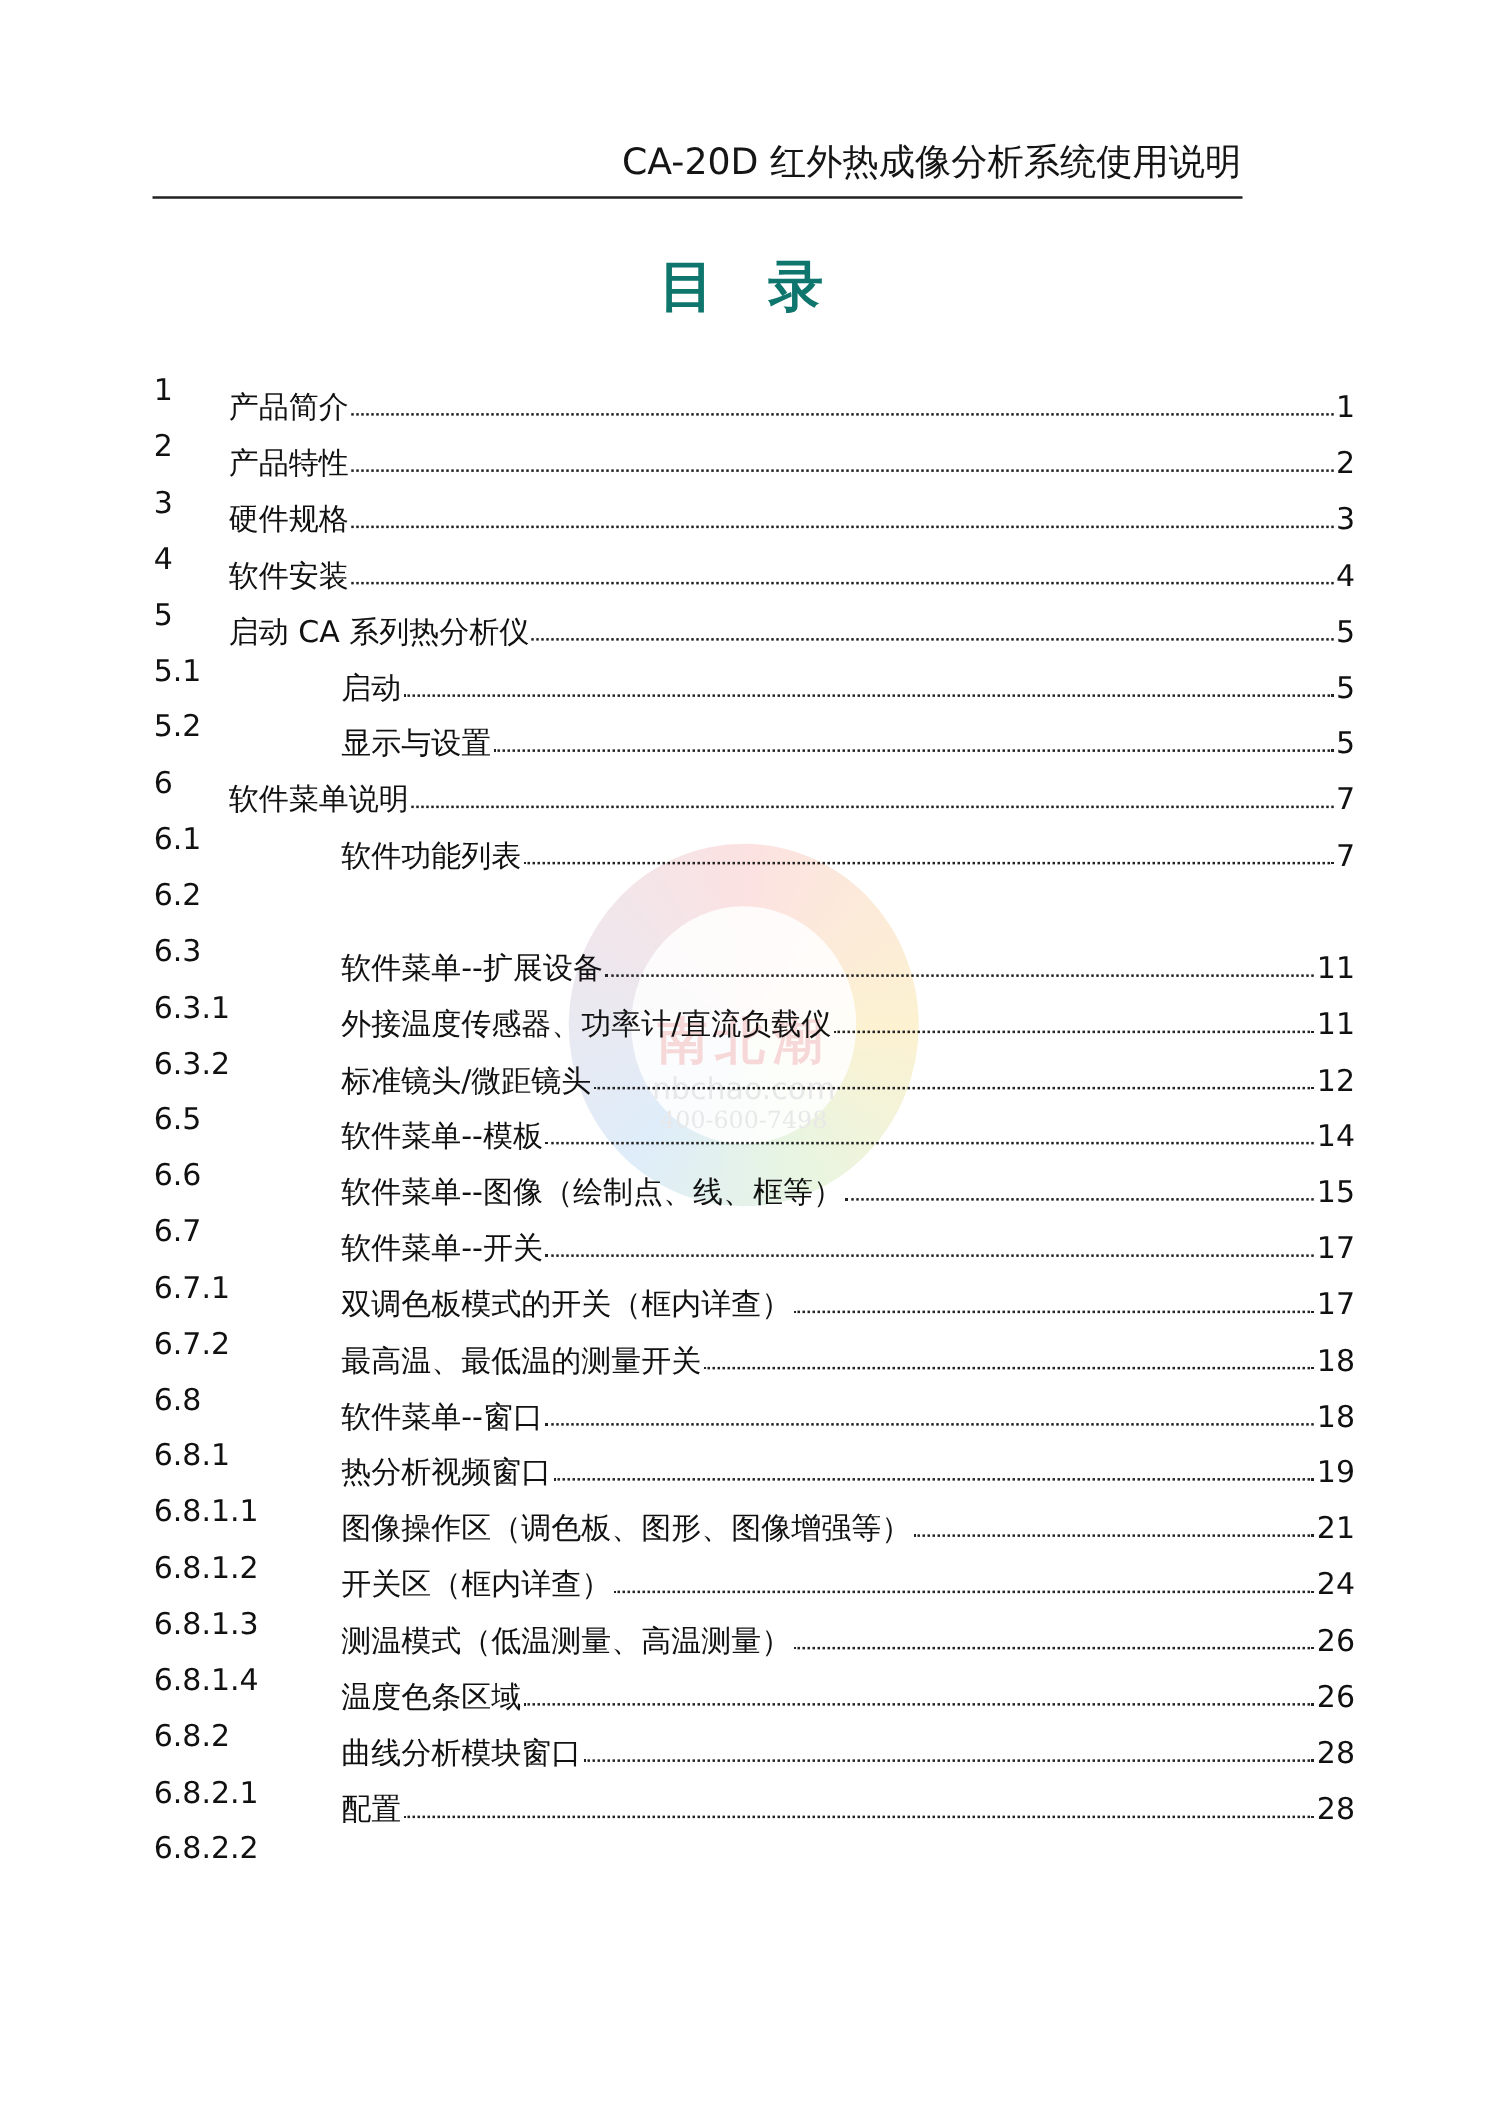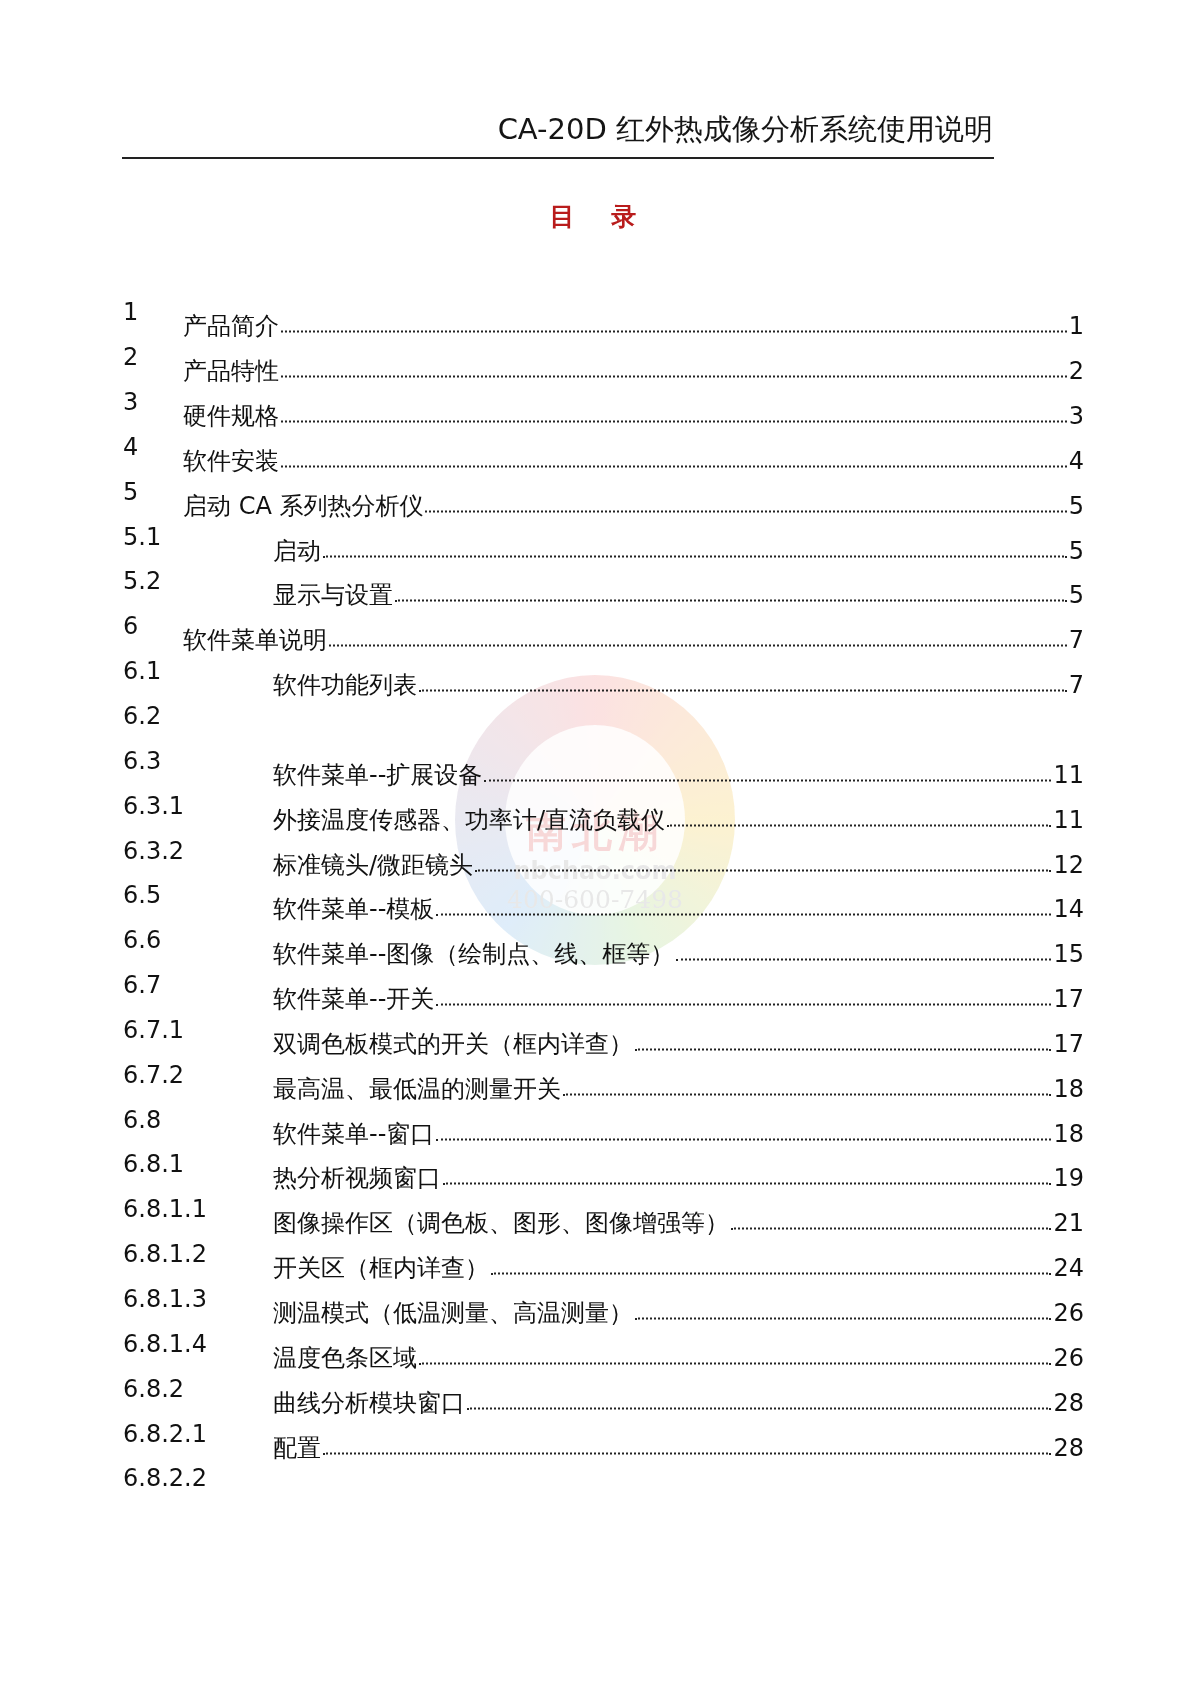--- a/index.html
+++ b/index.html
@@ -12,41 +12,41 @@
       position: absolute; left: 123px; top: 112px; width: 870px;
       text-align: right; font-size: 29px; letter-spacing: 0px; color: #151515;
       line-height: 1.2;
     }
     .header-rule {
       position: absolute; left: 122px; top: 157px; width: 872px; height: 0;
       border-top: 2px solid #222222;
     }
     .toc-title {
       position: absolute; left: 0; top: 200px; width: 1200px; text-align: center;
-      font-size: 25px; font-weight: bold; letter-spacing: 14px; color: #b91c1c;
+      font-size: 44px; font-weight: bold; letter-spacing: 14px; color: #0f766e;
     }
     .watermark {
       position: absolute; left: 445px; top: 655px; width: 300px; height: 330px;
       pointer-events: none; opacity: 0.55;
     }
     .wm-ring {
       position: absolute; border-radius: 50%;
     }
     .wm-text-cn {
       position: absolute; left: 0; width: 100%; top: 150px; text-align: center;
       font-size: 40px; font-weight: bold; color: #f2b9b9; letter-spacing: 6px;
       font-family: "DejaVu Serif", serif;
     }
     .wm-text-en {
       position: absolute; left: 0; width: 100%; top: 202px; text-align: center;
-      font-size: 24px; color: #d6d6d6; font-weight: bold;
+      font-size: 24px; color: #d6d6d6; font-weight: normal;
     }
     .wm-text-ph {
       position: absolute; left: 0; width: 100%; top: 230px; text-align: center;
-      font-size: 25px; color: #d6d6d6;
+      font-size: 19px; color: #d6d6d6;
       font-family: "DejaVu Serif", serif;
     }
     .toc {
       position: absolute; left: 123px; top: 290px; width: 961px;
     }
     .toc-row {
       position: relative; height: 44.85px; display: flex; align-items: center;
       font-size: 24px; line-height: 1;
     }
     .toc-num {

